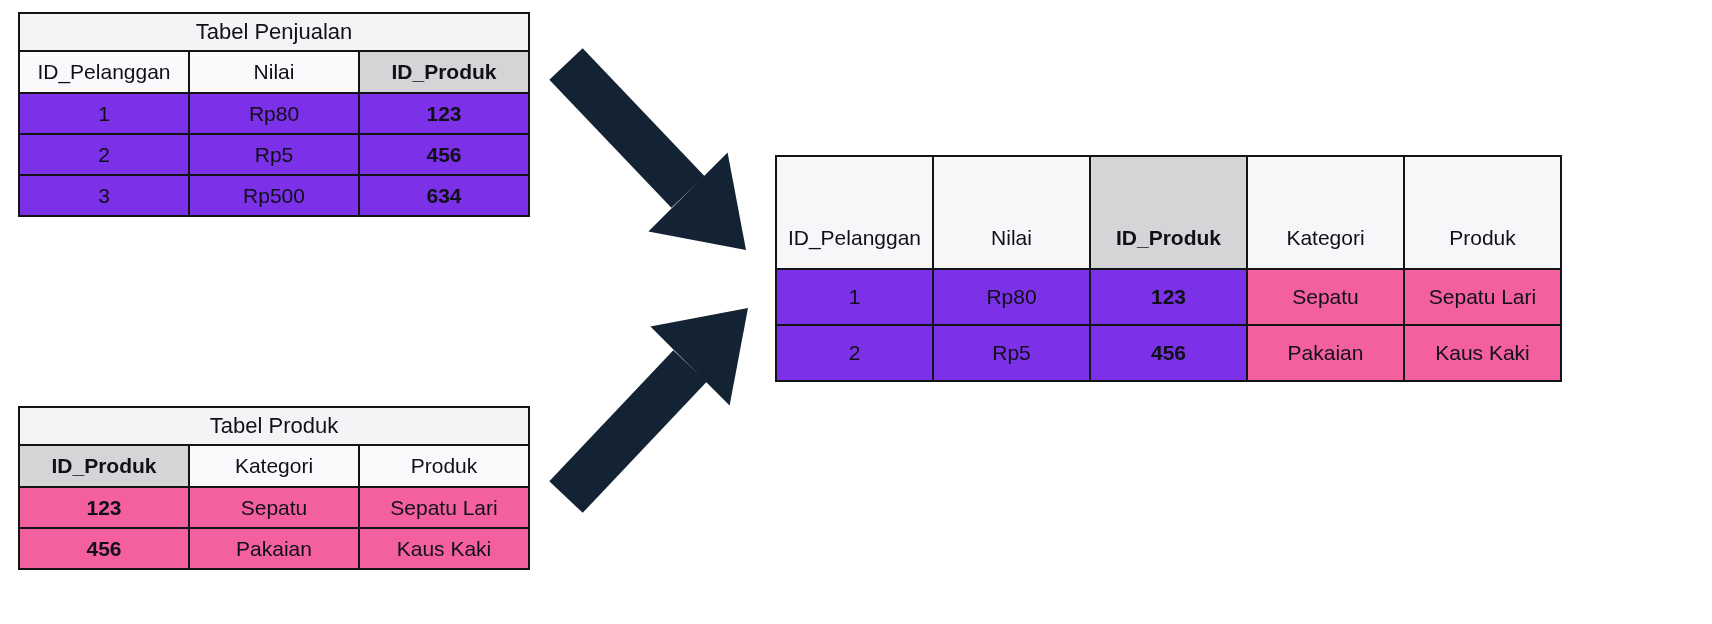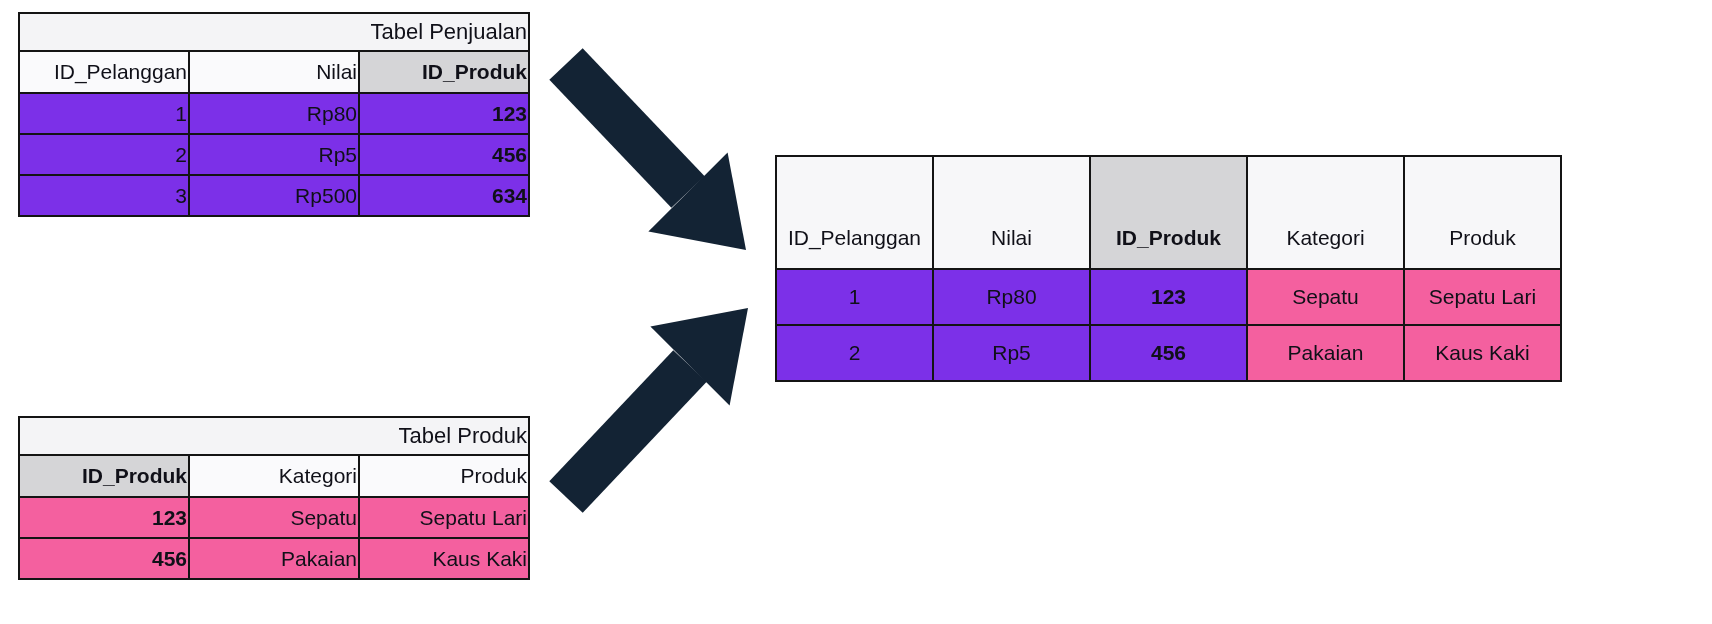--- a/index.html
+++ b/index.html
@@ -4,24 +4,24 @@
 <style>
   html,body{margin:0;padding:0;background:#ffffff;font-family:"Liberation Sans", sans-serif;}
   #stage{position:relative;width:1712px;height:624px;background:#ffffff;overflow:hidden;}
 
   table{border-collapse:collapse;table-layout:fixed;}
   td,th{border:2px solid #141414;color:#101018;text-align:center;overflow:hidden;white-space:nowrap;}
 
   
   .left-table{position:absolute;left:18px;width:512px;font-size:21px;}
   #penjualan{top:12px;}
-  #produk{top:416px;padding-left:32px;}
+  #produk{top:406px;padding-left:32px;}
   .left-table .title-row td{background:#f4f4f6;font-size:22px;height:34px;font-weight:400;}
   .left-table .head-row td{background:#fafafc;height:38px;}
-  .left-table td{width:170px;text-align:right;}
+  .left-table td{width:170px;}
   .left-table .data-row td{height:37px;}
 
   #penjualan .data-row td{background:#7c30e8;}
   #penjualan td.key-col{font-weight:bold;}
   #penjualan .head-row td.key-col{background:#d5d5d7;}
 
   #produk .data-row td{background:#f4609f;}
   #produk td.key-col{font-weight:bold;}
   #produk .head-row td.key-col{background:#d5d5d7;}
 

